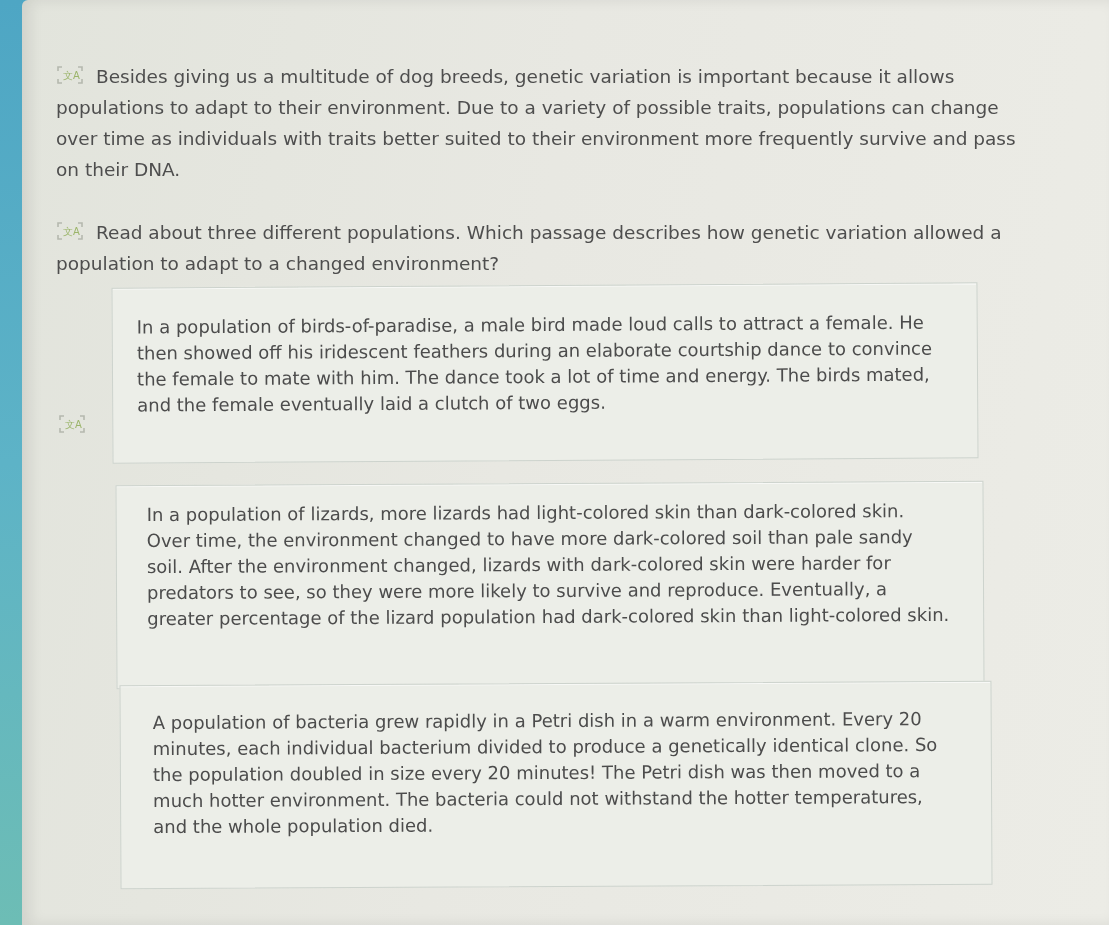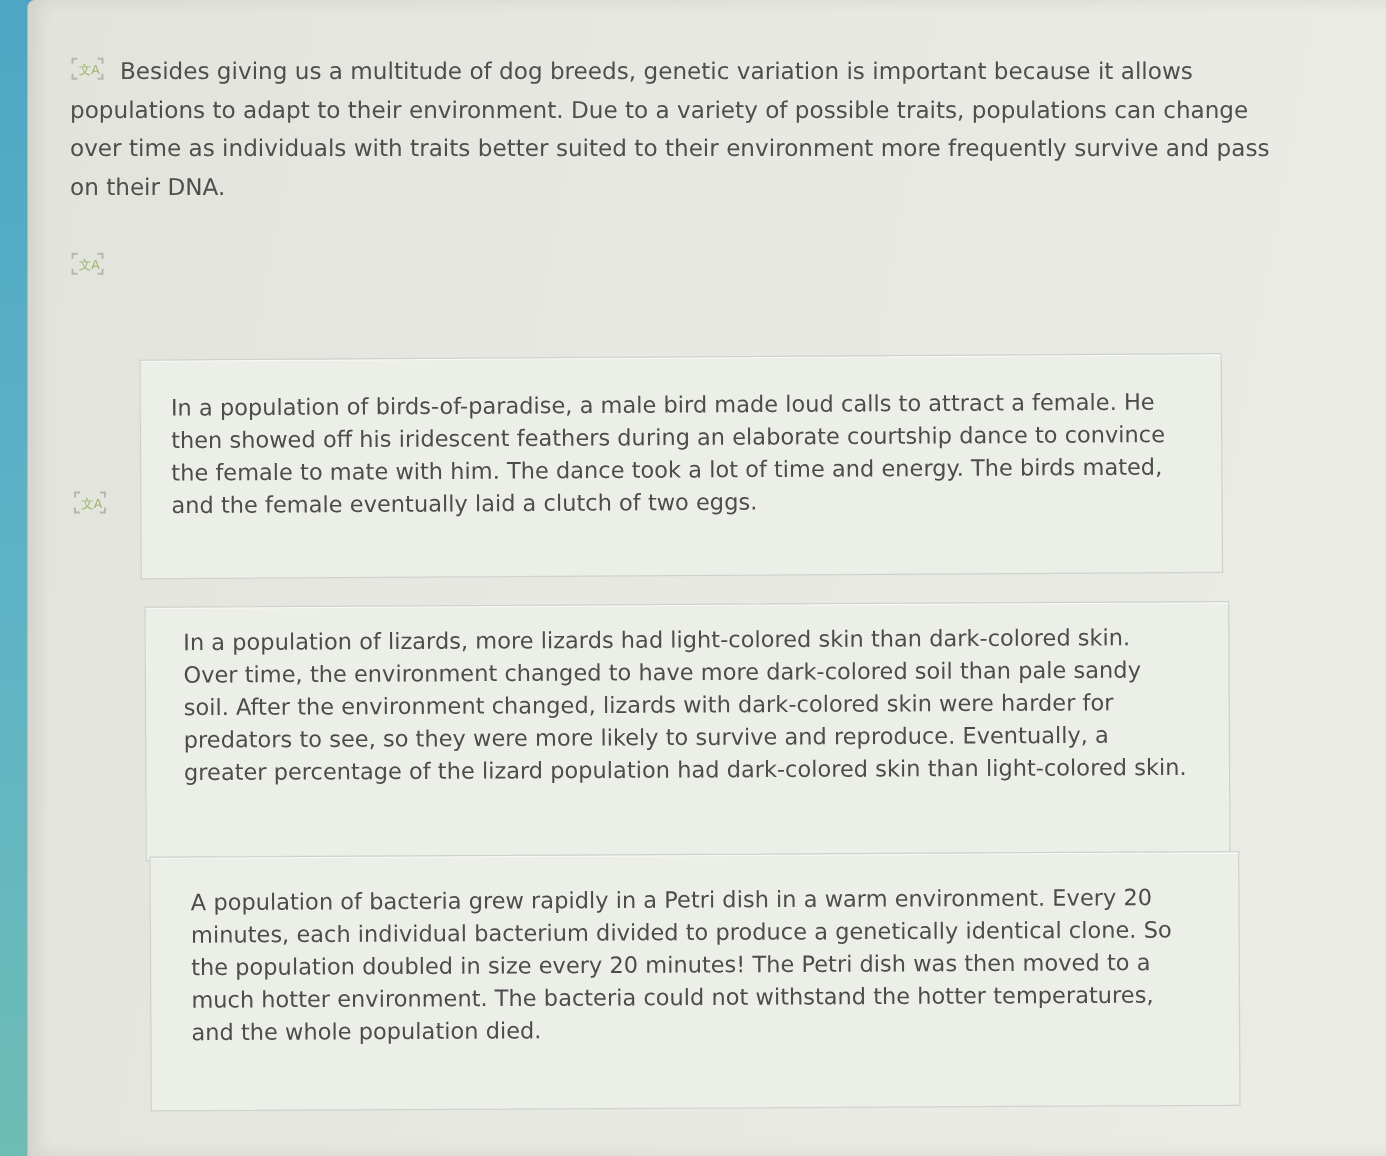--- a/index.html
+++ b/index.html
@@ -14,21 +14,21 @@
       background: linear-gradient(100deg, #e2e4dc 0%, #e8e8e2 45%, #ecece6 100%);
       border-top-left-radius: 6px;
       box-shadow: inset 8px 0 14px rgba(0,0,0,0.08);
     }
     .content { position: absolute; left: 34px; top: 38px; width: 980px; color: #4e4e4e; }
     .para { font-size: 18.5px; line-height: 31px; margin: 0; }
     .para .lead-icon { display: inline-block; vertical-align: -3px; margin-right: 12px; }
     .p1 { position: absolute; top: 4px; left: 0; width: 970px; }
     .p2 { position: absolute; top: 160px; left: 0; width: 960px; }
     .tts-icon {
-      width: 28px; height: 22px; position: relative; display: inline-block;
+      width: 28px; height: 22px; position: relative; display: inline-block; margin-top: 22px;
     }
     .tts-icon svg { width: 28px; height: 22px; display: block; }
     .passages { position: absolute; left: 0; top: 245px; width: 980px; }
     .card {
       position: absolute; left: 56px;
       background: #eceee8;
       border: 1.5px solid #cdd3cd;
       box-shadow: 0 1px 0 rgba(255,255,255,0.6) inset;
       font-size: 18px; line-height: 26px; color: #4c4c4c;
       box-sizing: border-box;
@@ -52,21 +52,21 @@
         </svg>
       </span><span>Besides giving us a multitude of dog breeds, genetic variation is important because it allows populations to adapt to their environment. Due to a variety of possible traits, populations can change over time as individuals with traits better suited to their environment more frequently survive and pass on their DNA.</span>
     </p>
 
     <p class="para p2">
       <span class="lead-icon tts-icon">
         <svg viewBox="0 0 28 22">
           <path d="M2 7 V3 H6 M22 3 H26 V7 M26 15 V19 H22 M6 19 H2 V15" fill="none" stroke="#b5b8ae" stroke-width="1.6"></path>
           <text x="7" y="15" font-size="10" fill="#9bb56a" font-family="DejaVu Sans, sans-serif">文A</text>
         </svg>
-      </span>
+      </span><span>Read about three different populations. Which passage describes how genetic variation allowed a population to adapt to a changed environment?</span>
     </p>
 
     <div class="passages">
       <span class="tts-icon row-icon" style="position:absolute;left:2px;top:108px;">
         <svg viewBox="0 0 28 22">
           <path d="M2 7 V3 H6 M22 3 H26 V7 M26 15 V19 H22 M6 19 H2 V15" fill="none" stroke="#b5b8ae" stroke-width="1.6"></path>
           <text x="7" y="15" font-size="10" fill="#9bb56a" font-family="DejaVu Sans, sans-serif">文A</text>
         </svg>
       </span>
 

